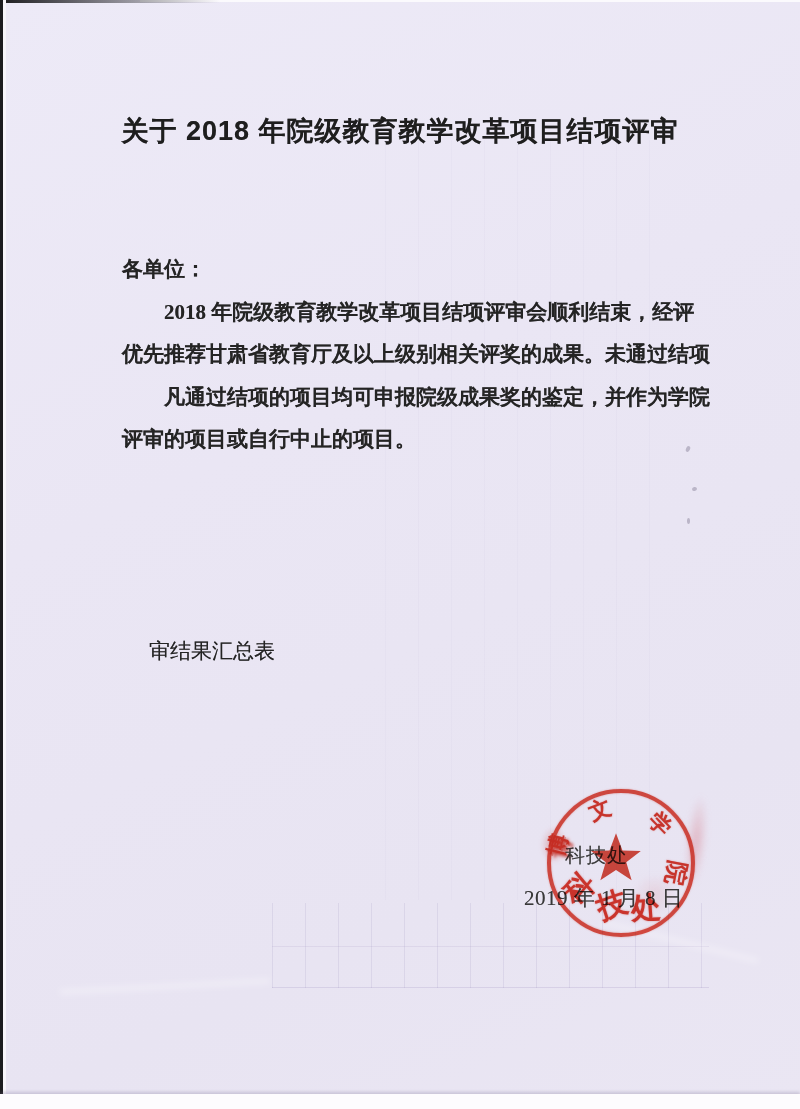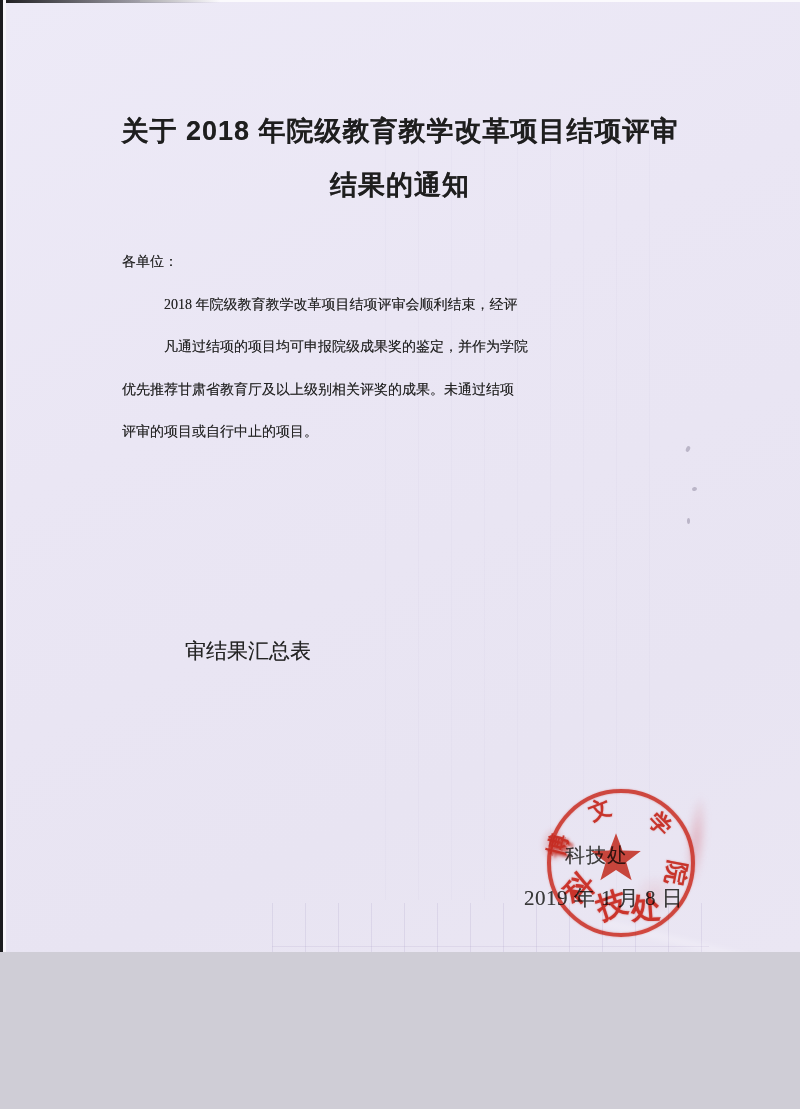--- a/index.html
+++ b/index.html
@@ -1,20 +1,20 @@
 <!DOCTYPE html>
 <html><head>
 <meta charset="utf-8">
 <style>
   * { margin: 0; padding: 0; box-sizing: border-box; }
   html, body { background: #cfcdd6; }
   .page {
     position: relative;
     width: 800px;
-    height: 952px;
+    height: 1109px;
     margin: 0 auto;
     overflow: hidden;
     background: linear-gradient(155deg, #edeaf7 0%, #eae6f4 38%, #e8e4f2 75%, #eae6f3 100%);
     font-family: "Liberation Serif", "DejaVu Serif", serif;
     color: #262626;
   }
 
   
   .edge-left      { position:absolute; left:0; top:0; width:3px;  height:1109px; background:#1c1c1f; }
   .edge-left-lite { position:absolute; left:3px; top:0; width:3px; height:1109px; background:#f7f5fa; }
@@ -56,34 +56,35 @@
     position:absolute; left:0; top:104px; width:100%;
     text-align:center;
     font-family:"Liberation Sans","DejaVu Sans",sans-serif;
     font-weight:700; font-size:27px; line-height:54px;
     letter-spacing:1px; color:#1e1e1e;
     text-shadow: 0 0 .5px rgba(30,30,30,.6);
   }
 
   
   .body-block {
-    position:absolute; left:122px; top:241px; width:580px;
-    font-size:14px; line-height:42.5px; color:#242424;
+    position:absolute; left:122px; top:248px; width:580px;
+    font-size:21px; line-height:42.5px; color:#242424;
     text-shadow: 0 0 .4px rgba(36,36,36,.55);
+    font-weight: bold;
   }
   .body-line { white-space:nowrap; }
   .body-line.indent { text-indent:42px; }
 
   
   .attach-block {
     position:absolute; left:122px; top:630px; width:600px;
     font-size:21px; line-height:43px; color:#242424;
     text-shadow: 0 0 .4px rgba(36,36,36,.55);
   }
-  .attach-line2 { margin-left:63px; }
+  .attach-line2 { margin-left:27px; }
 
   
   .sig-name {
     position:absolute; left:565px; top:842px;
     font-size:20px; letter-spacing:1px; color:#3c3c3c; white-space:nowrap;
     text-shadow: 0 0 .5px rgba(60,60,60,.5);
   }
   .sig-date {
     position:absolute; left:524px; top:884px;
     font-size:21px; letter-spacing:.5px; color:#383838; white-space:nowrap;
@@ -143,28 +144,27 @@
   <div class="ghost-cols-mid"></div>
   <div class="ghost-table-bottom"></div>
   <div class="crease1"></div>
   <div class="crease2"></div>
   <div class="speck s1"></div>
   <div class="speck s2"></div>
   <div class="speck s3"></div>
 
   <div class="title-block">
     <div>关于 2018 年院级教育教学改革项目结项评审</div>
-    <div>结果的通知</div>
   </div>
 
   <div class="body-block">
     <div class="body-line">各单位：</div>
     <div class="body-line indent">2018 年院级教育教学改革项目结项评审会顺利结束，经评</div>
+    <div class="body-line">优先推荐甘肃省教育厅及以上级别相关评奖的成果。未通过结项</div>
     <div class="body-line indent">凡通过结项的项目均可申报院级成果奖的鉴定，并作为学院</div>
-    <div class="body-line">优先推荐甘肃省教育厅及以上级别相关评奖的成果。未通过结项</div>
     <div class="body-line">评审的项目或自行中止的项目。</div>
   </div>
 
   <div class="attach-block">
     <div class="body-line attach-line2">审结果汇总表</div>
   </div>
 
   <div class="sig-name">科技处</div>
   <div class="sig-date">2019 年 1 月 8 日</div>
 

